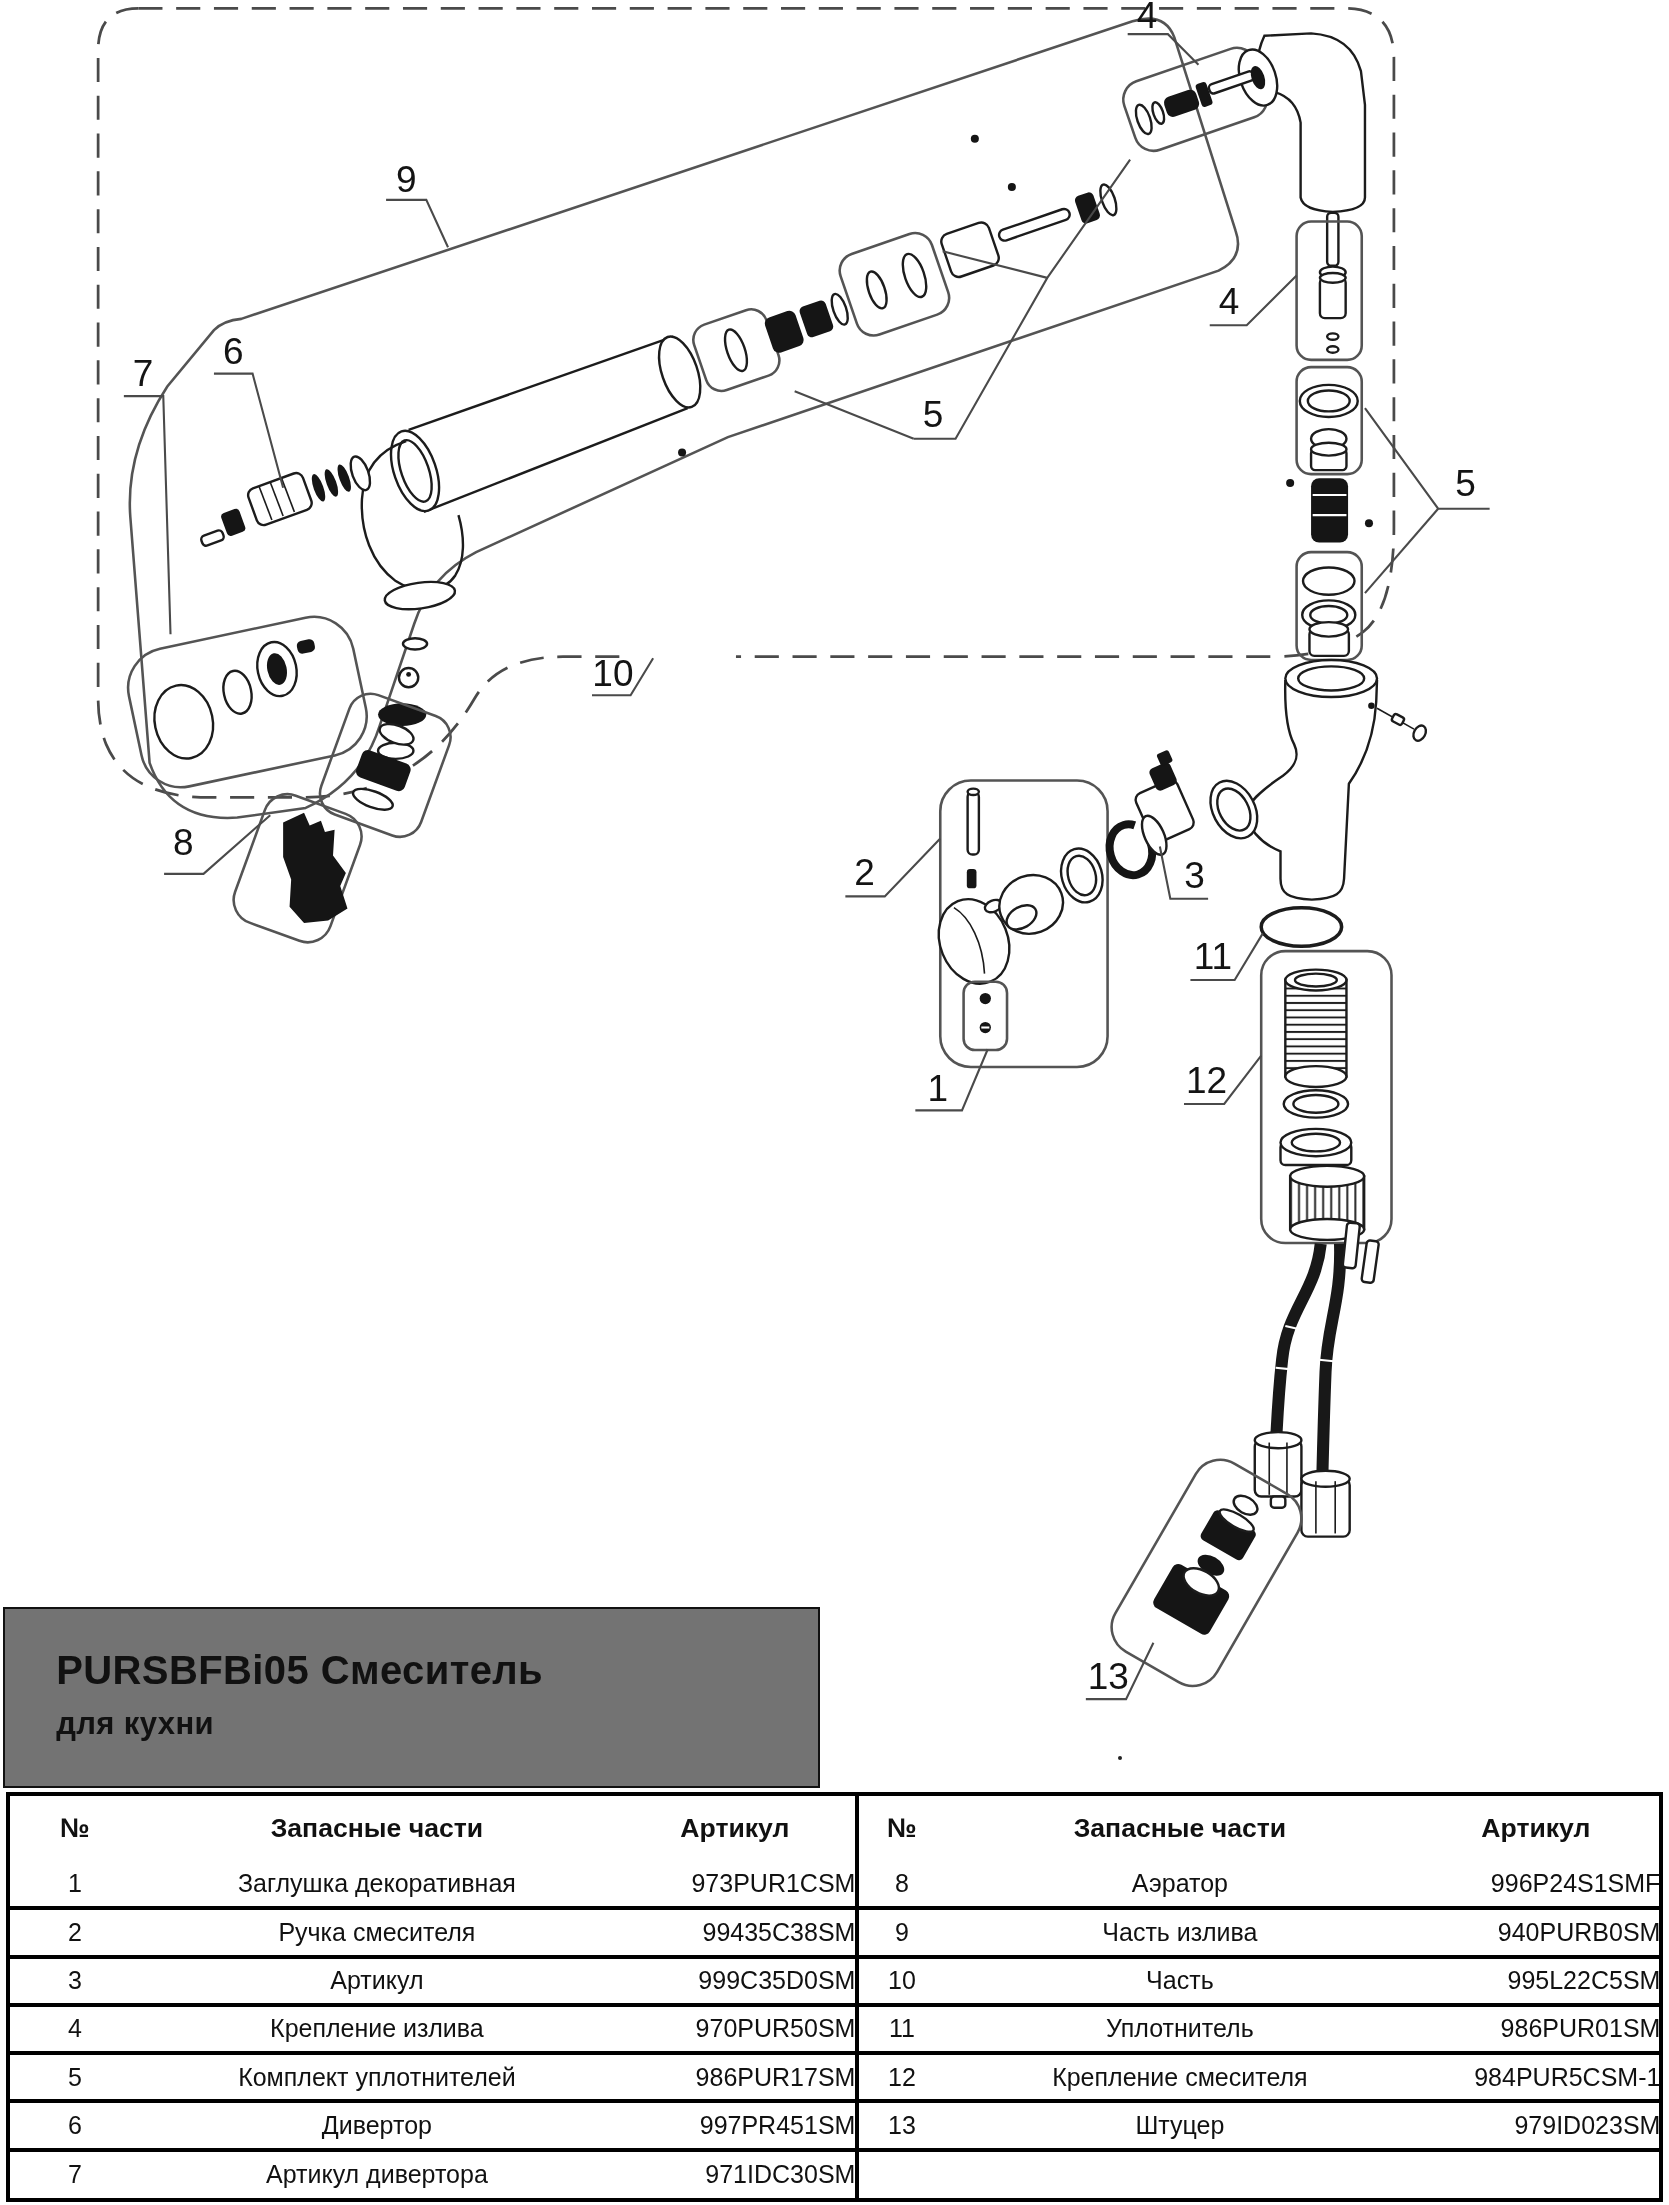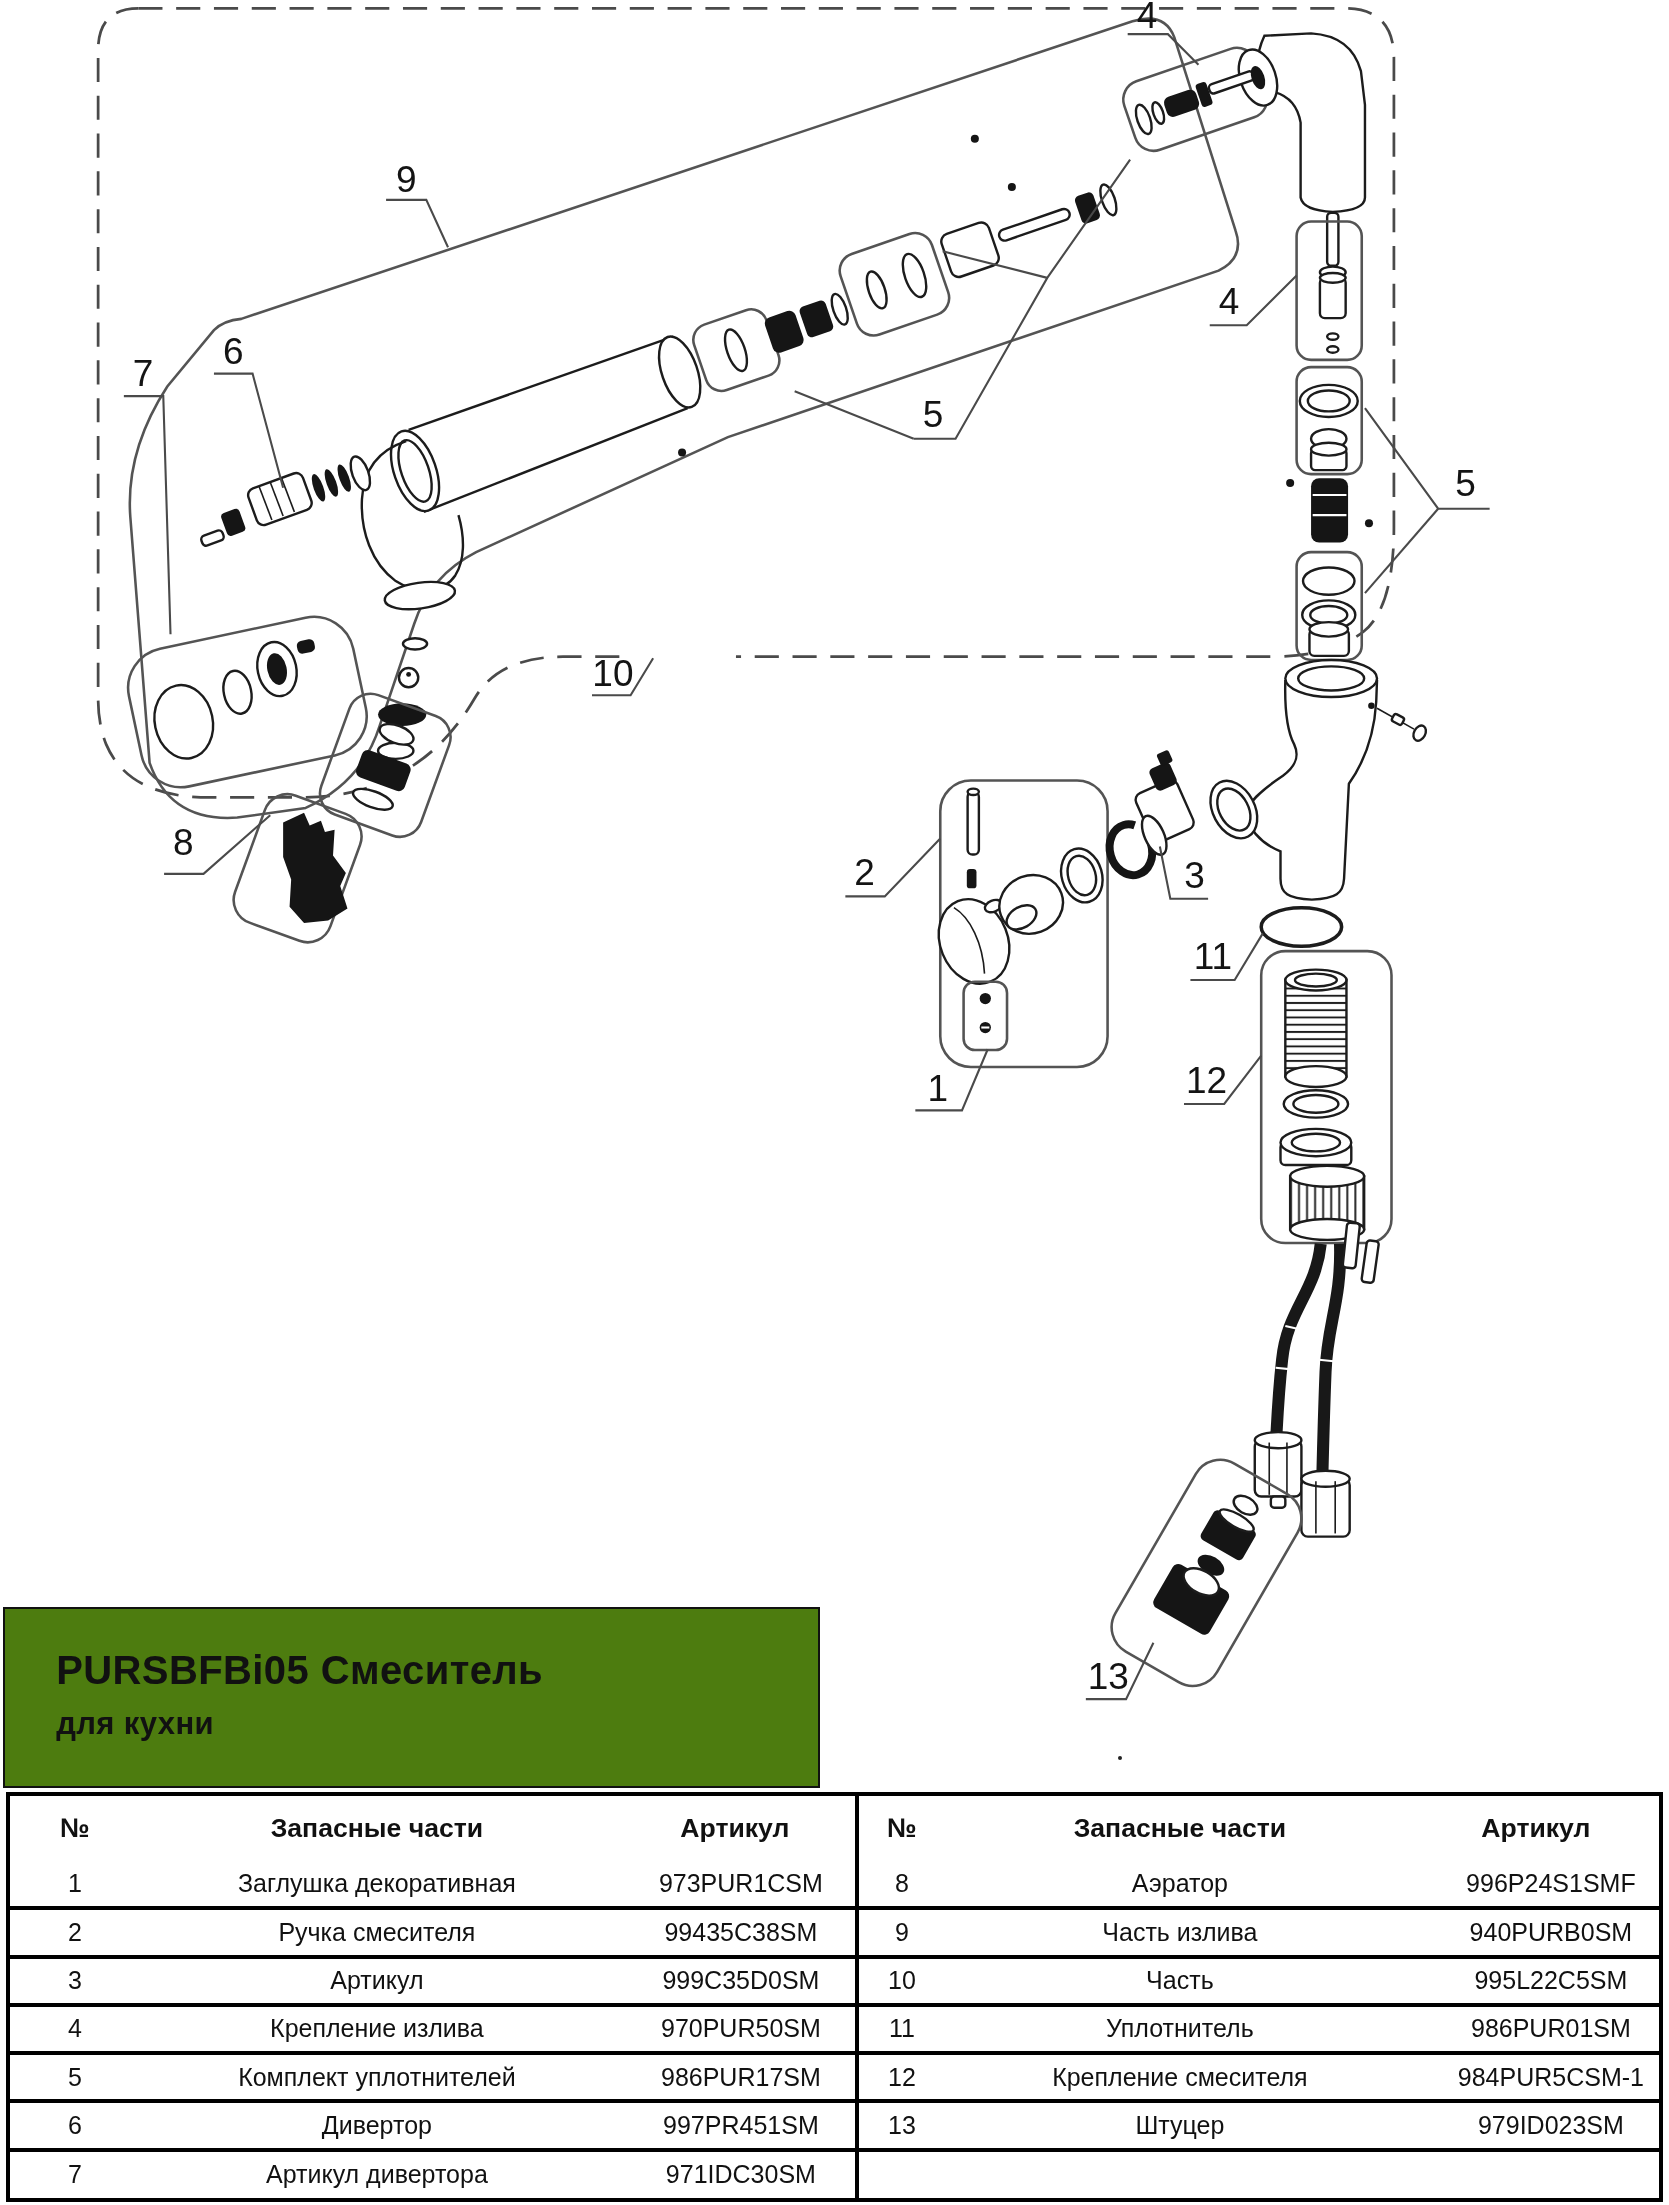--- a/index.html
+++ b/index.html
@@ -12,38 +12,38 @@
   .k{fill:#151515;stroke:none;}
   .bx{fill:none;stroke:#545454;stroke-width:3.2;}
   .dsh{fill:none;stroke:#4a4a4a;stroke-width:3.4;stroke-dasharray:30 17;}
   .thn{fill:none;stroke:#1c1c1c;stroke-width:2;}
   .hose{fill:none;stroke:#181818;stroke-width:15;}
   .htick{fill:none;stroke:#fff;stroke-width:2.6;}
   #callouts polyline{fill:none;stroke:#4a4a4a;stroke-width:2.6;}
   #callouts text{font-family:"Liberation Sans",sans-serif;font-size:46px;fill:#141414;text-anchor:middle;}
   
   #title-block{position:absolute;left:3.2px;top:1607px;width:817px;height:181px;
-     border:2.4px solid #111;box-sizing:border-box;background:#4d7c0f;}
+     border:2.4px solid #111;box-sizing:border-box;background:#737373;}
   #title-block .t1{position:absolute;left:51px;top:39px;font-size:40px;font-weight:600;letter-spacing:0.4px;}
   #title-block .t2{position:absolute;left:51px;top:97px;font-size:31px;font-weight:600;letter-spacing:0.4px;}
   
   #tables{position:absolute;left:6.4px;top:1792px;width:1657px;height:410px;
      border:4px solid #000;box-sizing:border-box;background:#fff;}
   table.parts{position:absolute;top:0;height:100%;border-collapse:collapse;table-layout:fixed;}
   #table-left{left:0;width:845px;}
   #table-right{left:845px;width:804px;}
   table.parts th, table.parts td{border-bottom:4px solid #000;padding:0;vertical-align:middle;
      font-size:25px;white-space:nowrap;overflow:hidden;}
   table.parts tr:last-child th, table.parts tr:last-child td{border-bottom:none;}
   table.parts thead tr{height:64px;}
   table.parts tbody tr{height:48px;}
   table.parts th{font-size:26.6px;font-weight:700;text-align:center;}
   td.c-num{text-align:center;}
   td.c-name{text-align:center;padding-left:31px;}
-  td.c-art{text-align:center;padding-left:12px;}
+  td.c-art{text-align:right;padding-left:12px;}
   #table-left td.c-art{padding-left:12px;}
   #table-right td.c-art{padding-left:30px;}
   .vdiv{position:absolute;left:845px;top:0;width:4px;height:100%;background:#000;}
   #page-dot{position:absolute;left:1118px;top:1756px;width:4px;height:4px;border-radius:50%;background:#222;}
 </style>
 </head>
 <body>
 
 <svg id="diagram" viewBox="0 0 2075 2227">
   <defs>

